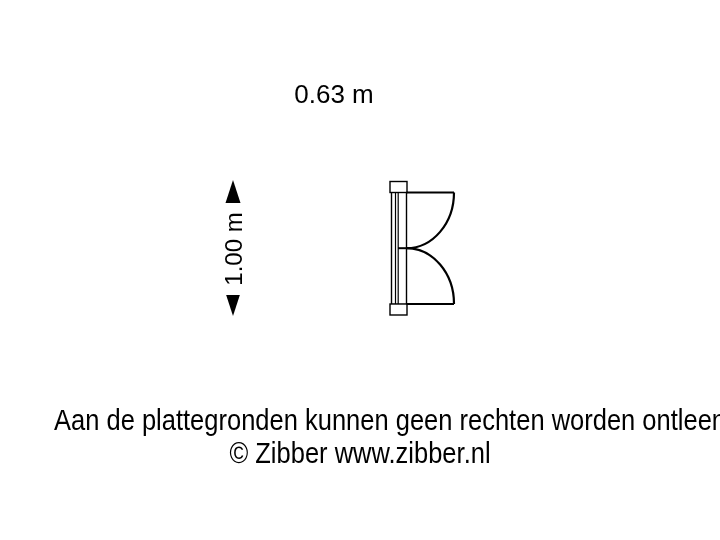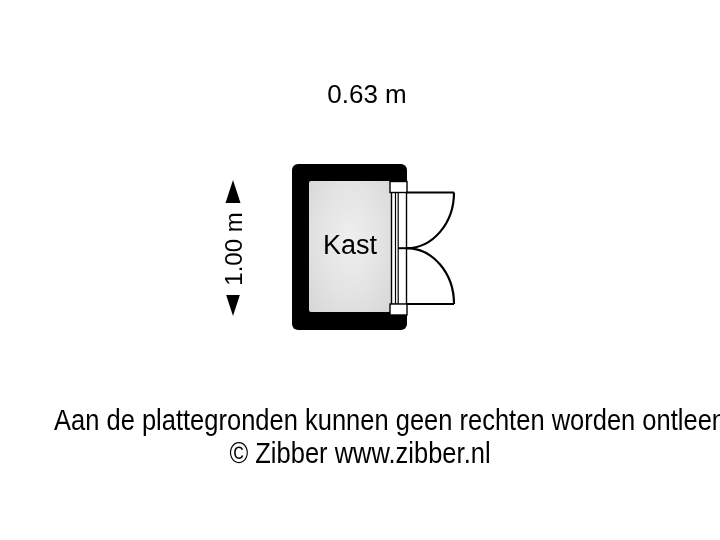--- a/index.html
+++ b/index.html
@@ -15,21 +15,21 @@
   
   .pill {
     position: absolute;
     background: #ffffff;
     border-radius: 10px;
     display: flex;
     align-items: center;
     justify-content: center;
     z-index: 3;
   }
-  .pill-top { left: 320px; top: 78px; width: 94px; height: 33px; }
+  .pill-top { left: 287px; top: 78px; width: 94px; height: 33px; }
   .pill-top .pill-text { font-size: 26px; white-space: nowrap; }
   .pill-left { left: 215px; top: 203px; width: 38px; height: 92px; }
   .pill-left .pill-text {
     font-size: 24px; white-space: nowrap;
     transform: rotate(-90deg);
   }
   
   .walls {
     position: absolute;
     left: 292px; top: 164px;
@@ -82,25 +82,20 @@
 <div class="canvas">
 
   <div class="pill pill-top">
     <span class="pill-text">0.63 m</span>
   </div>
 
   <div class="pill pill-left">
     <span class="pill-text">1.00 m</span>
   </div>
 
-  <div class="walls">
-    <div class="floor">
-      <div class="room-label">Kast</div>
-    </div>
-  </div>
 
   <svg class="overlay-svg" viewBox="0 0 720 540" xmlns="http://www.w3.org/2000/svg">
 
     <g>
       <line x1="233" y1="186" x2="233" y2="310" stroke="#ffffff" stroke-width="9"></line>
       <polygon points="233,180 225.5,203 240.5,203" fill="#000000" stroke="#ffffff" stroke-width="4" paint-order="stroke"></polygon>
       <polygon points="233,316 225.5,293 240.5,293" fill="#000000" stroke="#ffffff" stroke-width="4" paint-order="stroke"></polygon>
       <line x1="233" y1="197" x2="233" y2="299" stroke="#000000" stroke-width="3.2"></line>
     </g>
 

